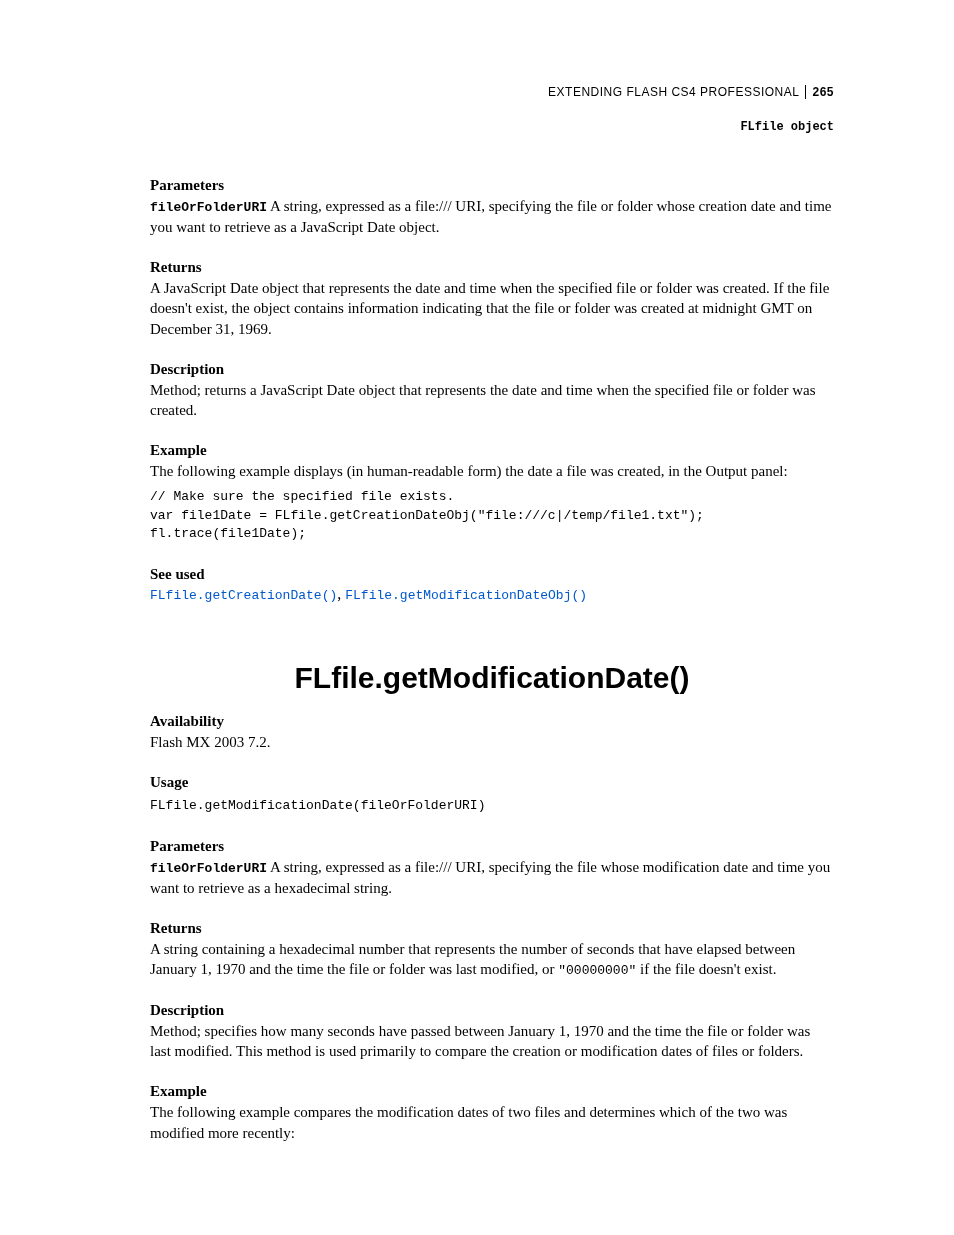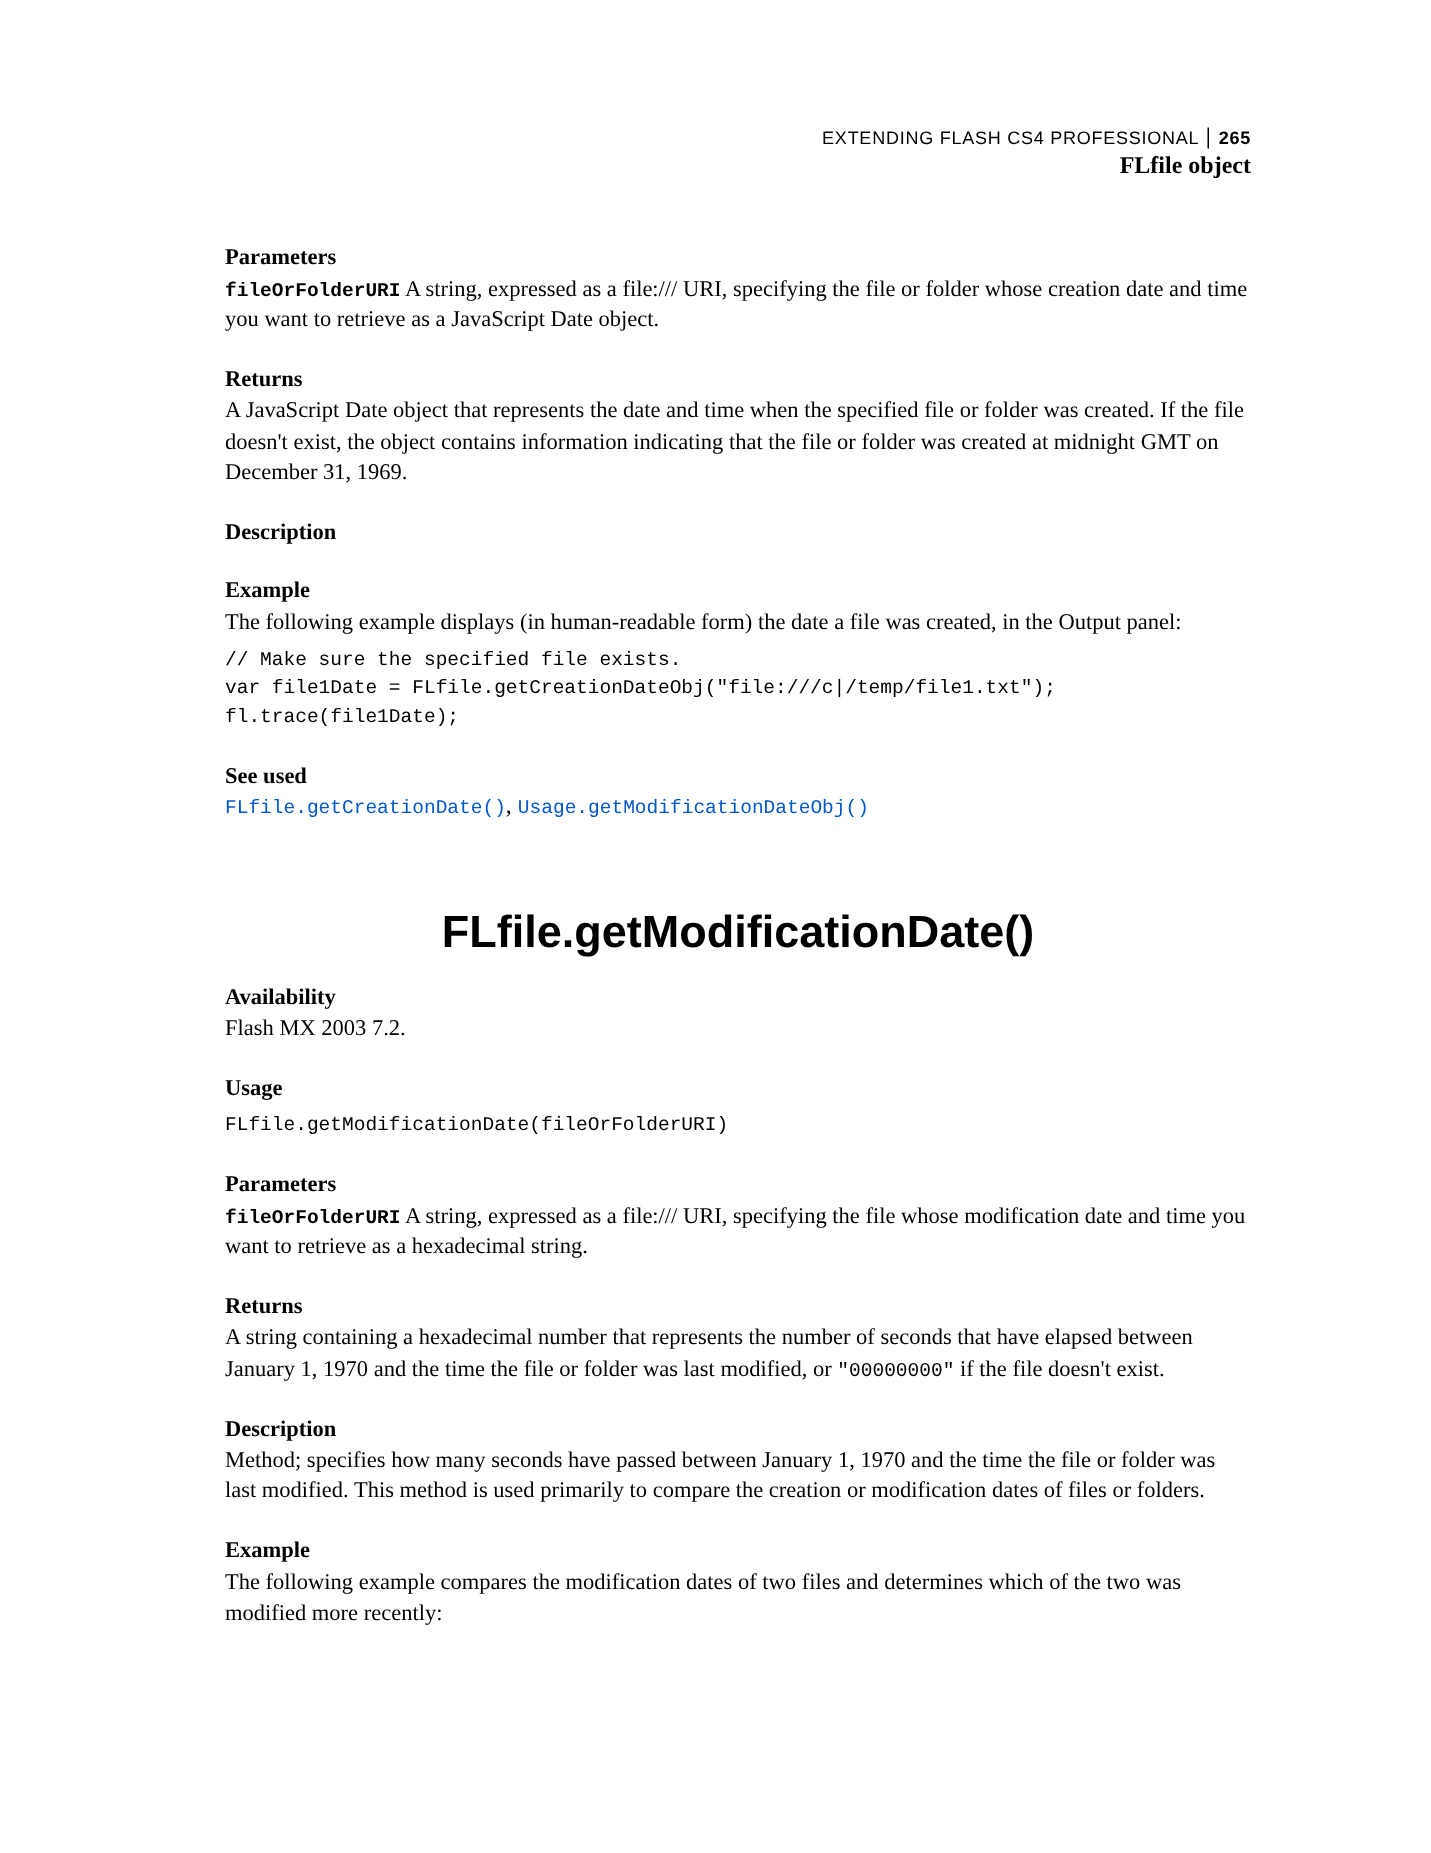--- a/index.html
+++ b/index.html
@@ -27,24 +27,24 @@
     font-size: 12px;
     color: #000;
   }
   .header-line1 .pnum {
     font-weight: 700;
     margin-left: 6px;
     border-left: 1px solid #000;
     padding-left: 6px;
   }
   .header-line2 {
-    font-family: Liberation Serif, serif;
+    font-family: Liberation Mono, monospace;
     font-weight: 700;
-    font-size: 16px;
-    margin-top: 0;
+    font-size: 12px;
+    margin-top: 19px;
   }
   .sect-head {
     font-weight: 700;
     font-size: 15px;
     margin-top: 22px;
     margin-bottom: 2px;
   }
   p.body {
     font-size: 15px;
     line-height: 1.35;
@@ -101,30 +101,31 @@
 
     <div class="sect-head">Parameters</div>
     <p class="body">
       <span class="param-name">fileOrFolderURI</span><span>  A string, expressed as a file:/// URI, specifying the file or folder whose creation date and time you want to retrieve as a JavaScript Date object.</span>
     </p>
 
     <div class="sect-head">Returns</div>
     <p class="body">A JavaScript Date object that represents the date and time when the specified file or folder was created. If the file doesn't exist, the object contains information indicating that the file or folder was created at midnight GMT on December 31, 1969.</p>
 
     <div class="sect-head">Description</div>
+    <p class="body">Method; returns a JavaScript Date object that represents the date and time when the specified file or folder was created.</p>
 
     <div class="sect-head">Example</div>
     <p class="body">The following example displays (in human-readable form) the date a file was created, in the Output panel:</p>
     <pre class="code">// Make sure the specified file exists.
 var file1Date = FLfile.getCreationDateObj("file:///c|/temp/file1.txt");
 fl.trace(file1Date);</pre>
 
     <div class="sect-head">See used</div>
     <div class="links-line">
-      <a class="xref" href="#">FLfile.getCreationDate()</a><span>, </span><a class="xref" href="#">Usage.getModificationDateObj()</a>
+      <a class="xref" href="#">FLfile.getCreationDate()</a><span>, </span><a class="xref" href="#">FLfile.getModificationDateObj()</a>
     </div>
   </div>
 
   <h1 class="method-title">FLfile.getModificationDate()</h1>
 
   <div class="section-block">
 
     <div class="sect-head" style="margin-top:0">Availability</div>
     <p class="body">Flash MX 2003 7.2.</p>
 

